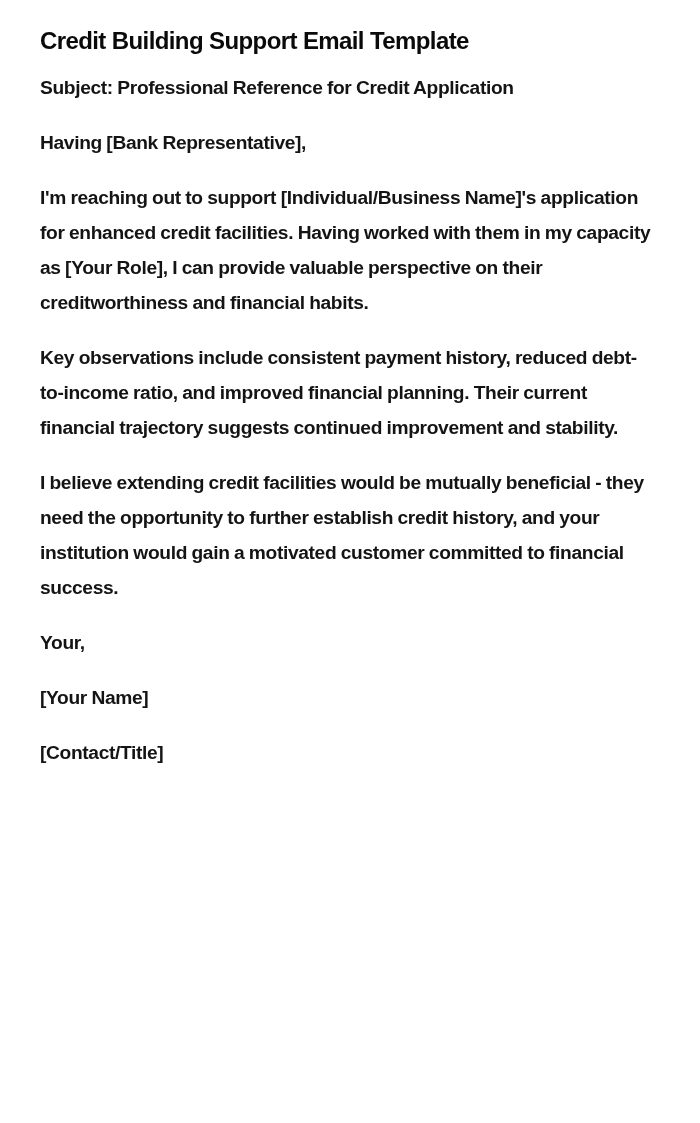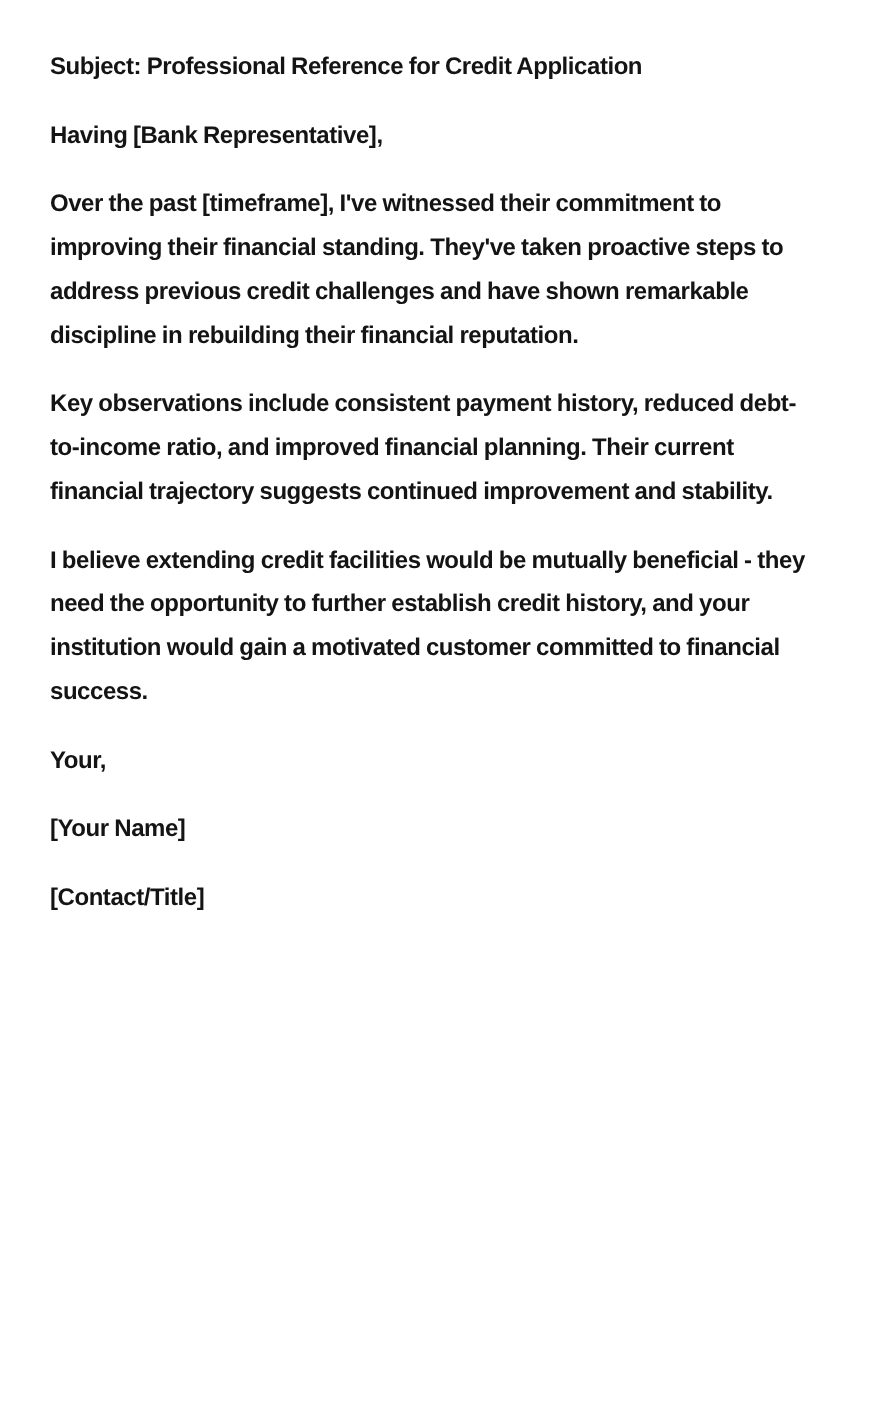--- a/index.html
+++ b/index.html
@@ -40,27 +40,28 @@
     .subject { margin-top: 12px; }
     .greeting { margin-top: 20px; }
     .body-para { margin-top: 20px; }
     .closing { margin-top: 20px; }
     .sig { margin-top: 20px; }
   </style>
 </head>
 <body>
 
 <div class="page">
+  <h1 class="title">Credit Building Support Email Template</h1>
 
   <p class="para subject">Subject: Professional Reference for Credit Application</p>
 
   <p class="para greeting">Having [Bank Representative],</p>
 
+  <p class="para body-para">I'm reaching out to support [Individual/Business Name]'s application for enhanced credit facilities. Having worked with them in my capacity as [Your Role], I can provide valuable perspective on their creditworthiness and financial habits.</p>
 
-  <p class="para body-para">Over the past [timeframe], I've witnessed their commitment to improving their financial standing. They've taken proactive steps to address previous credit challenges and have shown remarkable discipline in rebuilding their financial reputation.</p>
 
   <p class="para body-para">Key observations include consistent payment history, reduced debt-to-income ratio, and improved financial planning. Their current financial trajectory suggests continued improvement and stability.</p>
 
   <p class="para body-para">I believe extending credit facilities would be mutually beneficial - they need the opportunity to further establish credit history, and your institution would gain a motivated customer committed to financial success.</p>
 
 
   <p class="para sig">Your,</p>
 
   <p class="para sig">[Your Name]</p>
 

